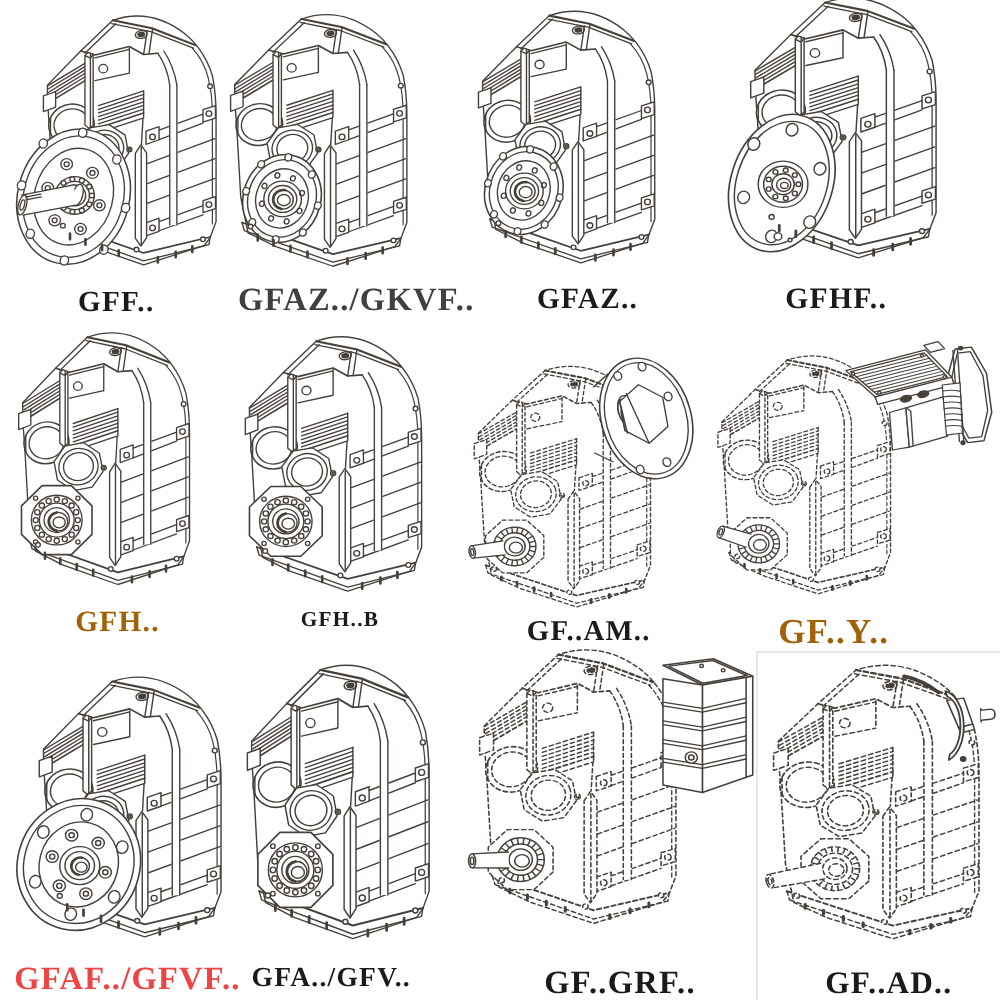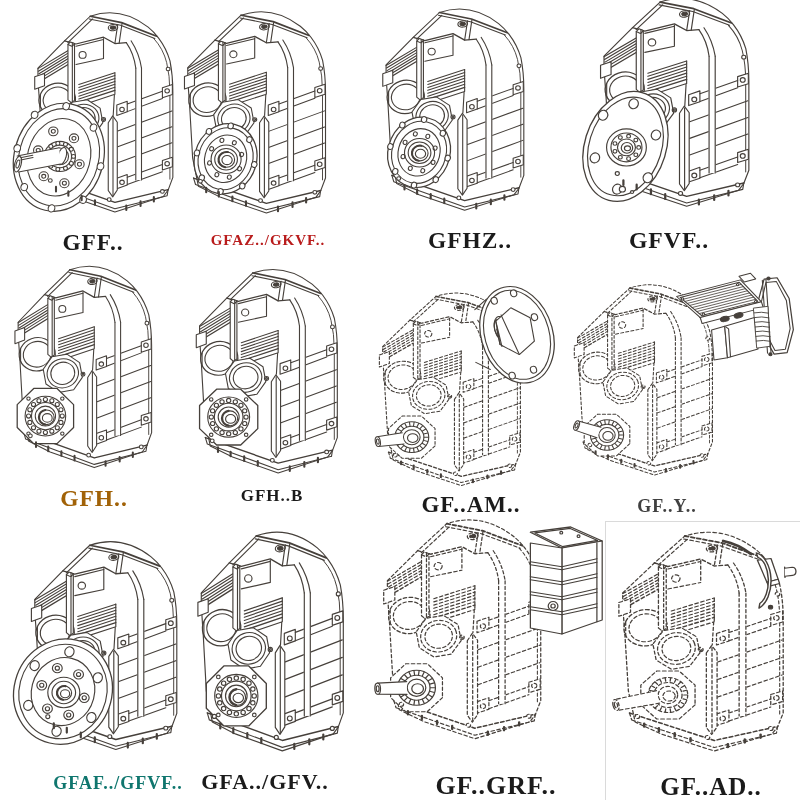--- a/index.html
+++ b/index.html
@@ -197,21 +197,21 @@
             <circle cx="51" cy="162" r="8.3"></circle>
             <path d="M 49.6,170.2 A 8.3 8.3 0 0 1 52.4,153.8" stroke-width="2.2"></path>
             <ellipse cx="51.5" cy="162.5" rx="5.3" ry="4.9"></ellipse>
             <path d="M 30,192.5 l 0,5 M 43,197.2 l 0,5 M 57,202.2 l 0,5 M 71,207.2 l 0,5 M 104,213 l 0,5 M 119,208.4 l 0,5 M 133,203.6 l 0,5" stroke-width="2.2"></path>
             <circle cx="86" cy="206.5" r="2" fill="#ffffff"></circle>
             <circle cx="142" cy="197.5" r="2" fill="#ffffff"></circle>
             <circle cx="24" cy="185.5" r="2" fill="#ffffff"></circle>
           </g>
         </g>
       </svg>
-    <figcaption class="label" id="lb-1" style="left: 268px; top: 240px; font-size: 15px; color: #b91c1c;">GFAZ../GKVF..</figcaption>
+    <figcaption class="label" id="lb-1" style="left: 285px; top: 240px; font-size: 26px; color: #404040;">GFAZ../GKVF..</figcaption>
   </figure>
   <figure class="cell">
     <svg class="cell-svg" id="gb-2" width="280" height="280" viewBox="0 0 280 280" style="left: 0px; top: 0px;">
         <g transform="translate(375.4,7.9) scale(0.97,0.92)">
           <g fill="none" stroke="#46403b" stroke-width="1.15" stroke-linejoin="round" stroke-linecap="round">
             <path d="M 11,62 L 39,32 L 66,5 Q 98,-6.5 127,17 Q 133,22 138,29 Q 146,40 150,54 Q 153,70 153,88 L 153,182 L 148,196 L 143,203 L 92,220 L 45,203 L 22,191 L 16,160 L 13,105 L 11,75 Z" fill="#ffffff"></path>
             <path d="M 66,5 L 99,12 L 136,27" stroke-width="1.8"></path>
             <path d="M 65,8 L 98,15 L 134,29.5"></path>
             <ellipse cx="90" cy="17.5" rx="5" ry="3.4" transform="rotate(-8 90 17.5)" fill="#ffffff"></ellipse>
             <ellipse cx="90" cy="17.5" rx="2.8" ry="1.8" transform="rotate(-8 90 17.5)" fill="#46403b"></ellipse>
@@ -282,21 +282,21 @@
             <circle cx="46" cy="158" r="8.3"></circle>
             <path d="M 44.6,166.2 A 8.3 8.3 0 0 1 47.4,149.8" stroke-width="2.2"></path>
             <ellipse cx="46.5" cy="158.5" rx="5.3" ry="4.9"></ellipse>
             <path d="M 30,192.5 l 0,5 M 43,197.2 l 0,5 M 57,202.2 l 0,5 M 71,207.2 l 0,5 M 104,213 l 0,5 M 119,208.4 l 0,5 M 133,203.6 l 0,5" stroke-width="2.2"></path>
             <circle cx="86" cy="206.5" r="2" fill="#ffffff"></circle>
             <circle cx="142" cy="197.5" r="2" fill="#ffffff"></circle>
             <circle cx="24" cy="185.5" r="2" fill="#ffffff"></circle>
           </g>
         </g>
       </svg>
-    <figcaption class="label" id="lb-2" style="left: 470px; top: 240px; font-size: 23.4px; color: rgb(27, 27, 27);">GFHZ..</figcaption>
+    <figcaption class="label" id="lb-2" style="left: 470px; top: 240px; font-size: 23.4px; color: rgb(27, 27, 27);">GFAZ..</figcaption>
   </figure>
   <figure class="cell">
     <svg class="cell-svg" id="gb-3" width="280" height="280" viewBox="0 0 280 280" style="left: 0px; top: 0px;">
         <g transform="translate(592.8,-2.7) scale(1.02,0.95)">
           <g fill="none" stroke="#46403b" stroke-width="1.15" stroke-linejoin="round" stroke-linecap="round">
             <path d="M 11,62 L 39,32 L 66,5 Q 98,-6.5 127,17 Q 133,22 138,29 Q 146,40 150,54 Q 153,70 153,88 L 153,182 L 148,196 L 143,203 L 92,220 L 45,203 L 22,191 L 16,160 L 13,105 L 11,75 Z" fill="#ffffff"></path>
             <path d="M 66,5 L 99,12 L 136,27" stroke-width="1.8"></path>
             <path d="M 65,8 L 98,15 L 134,29.5"></path>
             <ellipse cx="90" cy="17.5" rx="5" ry="3.4" transform="rotate(-8 90 17.5)" fill="#ffffff"></ellipse>
             <ellipse cx="90" cy="17.5" rx="2.8" ry="1.8" transform="rotate(-8 90 17.5)" fill="#46403b"></ellipse>
@@ -367,21 +367,21 @@
             <ellipse cx="34" cy="159" rx="3" ry="2.6"></ellipse>
             <circle cx="29" cy="202" r="3" fill="#ffffff"></circle>
             <circle cx="38.5" cy="205" r="1.5" fill="#ffffff"></circle>
             <path d="M 30,192.5 l 0,5 M 43,197.2 l 0,5 M 57,202.2 l 0,5 M 71,207.2 l 0,5 M 104,213 l 0,5 M 119,208.4 l 0,5 M 133,203.6 l 0,5" stroke-width="2.2"></path>
             <circle cx="86" cy="206.5" r="2" fill="#ffffff"></circle>
             <circle cx="142" cy="197.5" r="2" fill="#ffffff"></circle>
             <circle cx="24" cy="185.5" r="2" fill="#ffffff"></circle>
           </g>
         </g>
       </svg>
-    <figcaption class="label" id="lb-3" style="left: 669px; top: 240px; font-size: 23.7px; color: rgb(27, 27, 27);">GFVF..</figcaption>
+    <figcaption class="label" id="lb-3" style="left: 669px; top: 240px; font-size: 23.7px; color: rgb(27, 27, 27);">GFHF..</figcaption>
   </figure>
   <figure class="cell">
     <svg class="cell-svg" id="gb-4" width="280" height="280" viewBox="0 0 280 280" style="left: 0px; top: 0px;">
         <g transform="translate(7.8,265.2) scale(0.94,0.92)">
           <g fill="none" stroke="#46403b" stroke-width="1.15" stroke-linejoin="round" stroke-linecap="round">
             <path d="M 11,62 L 39,32 L 66,5 Q 98,-6.5 127,17 Q 133,22 138,29 Q 146,40 150,54 Q 153,70 153,88 L 153,182 L 148,196 L 143,203 L 92,220 L 45,203 L 22,191 L 16,160 L 13,105 L 11,75 Z" fill="#ffffff"></path>
             <path d="M 66,5 L 99,12 L 136,27" stroke-width="1.8"></path>
             <path d="M 65,8 L 98,15 L 134,29.5"></path>
             <ellipse cx="90" cy="17.5" rx="5" ry="3.4" transform="rotate(-8 90 17.5)" fill="#ffffff"></ellipse>
             <ellipse cx="90" cy="17.5" rx="2.8" ry="1.8" transform="rotate(-8 90 17.5)" fill="#46403b"></ellipse>
@@ -741,21 +741,21 @@
             <path d="M 197,33.5 q 7.5,-1.6 15,0.3" stroke-width="1"></path>
             <path d="M 197.35,38.9 q 7.5,-1.6 15,0.3" stroke-width="1"></path>
             <path d="M 197.7,44.3 q 7.5,-1.6 15,0.3" stroke-width="1"></path>
             <path d="M 198.05,49.7 q 7.5,-1.6 15,0.3" stroke-width="1"></path>
             <path d="M 198.4,55.1 q 7.5,-1.6 15,0.3" stroke-width="1"></path>
             <path d="M 198.75,60.5 q 7.5,-1.6 15,0.3" stroke-width="1"></path>
             <path d="M 199.1,65.9 q 7.5,-1.6 15,0.3" stroke-width="1"></path>
           </g>
         </g>
       </svg>
-    <figcaption class="label" id="lb-7" style="left: 667px; top: 506px; font-size: 18px; color: #404040;">GF..Y..</figcaption>
+    <figcaption class="label" id="lb-7" style="left: 667px; top: 506px; font-size: 28px; color: #a16207;">GF..Y..</figcaption>
   </figure>
   <figure class="cell">
     <svg class="cell-svg" id="gb-8" width="280" height="280" viewBox="0 0 280 280" style="left: 0px; top: 0px;">
         <g transform="translate(23.8,540.5) scale(1,0.95)">
           <g fill="none" stroke="#46403b" stroke-width="1.15" stroke-linejoin="round" stroke-linecap="round">
             <path d="M 11,62 L 39,32 L 66,5 Q 98,-6.5 127,17 Q 133,22 138,29 Q 146,40 150,54 Q 153,70 153,88 L 153,182 L 148,196 L 143,203 L 92,220 L 45,203 L 22,191 L 16,160 L 13,105 L 11,75 Z" fill="#ffffff"></path>
             <path d="M 66,5 L 99,12 L 136,27" stroke-width="1.8"></path>
             <path d="M 65,8 L 98,15 L 134,29.5"></path>
             <ellipse cx="90" cy="17.5" rx="5" ry="3.4" transform="rotate(-8 90 17.5)" fill="#ffffff"></ellipse>
             <ellipse cx="90" cy="17.5" rx="2.8" ry="1.8" transform="rotate(-8 90 17.5)" fill="#46403b"></ellipse>
@@ -828,21 +828,21 @@
             <circle cx="40.5" cy="160.5" r="7.3"></circle>
             <path d="M 39.2,167.7 A 7.3 7.3 0 0 1 41.8,153.3" stroke-width="2.2"></path>
             <ellipse cx="41.3" cy="161.3" rx="4.6" ry="4.2"></ellipse>
             <path d="M 30,192.5 l 0,5 M 43,197.2 l 0,5 M 57,202.2 l 0,5 M 71,207.2 l 0,5 M 104,213 l 0,5 M 119,208.4 l 0,5 M 133,203.6 l 0,5" stroke-width="2.2"></path>
             <circle cx="86" cy="206.5" r="2" fill="#ffffff"></circle>
             <circle cx="142" cy="197.5" r="2" fill="#ffffff"></circle>
             <circle cx="24" cy="185.5" r="2" fill="#ffffff"></circle>
           </g>
         </g>
       </svg>
-    <figcaption class="label" id="lb-8" style="left: 118px; top: 783px; font-size: 18px; color: #0f766e;">GFAF../GFVF..</figcaption>
+    <figcaption class="label" id="lb-8" style="left: 102px; top: 783px; font-size: 26px; color: #ef4444;">GFAF../GFVF..</figcaption>
   </figure>
   <figure class="cell">
     <svg class="cell-svg" id="gb-9" width="280" height="280" viewBox="0 0 280 280" style="left: 0px; top: 0px;">
         <g transform="translate(190.3,530.9) scale(1,1)">
           <g fill="none" stroke="#46403b" stroke-width="1.15" stroke-linejoin="round" stroke-linecap="round">
             <path d="M 11,62 L 39,32 L 66,5 Q 98,-6.5 127,17 Q 133,22 138,29 Q 146,40 150,54 Q 153,70 153,88 L 153,182 L 148,196 L 143,203 L 92,220 L 45,203 L 22,191 L 16,160 L 13,105 L 11,75 Z" fill="#ffffff"></path>
             <path d="M 66,5 L 99,12 L 136,27" stroke-width="1.8"></path>
             <path d="M 65,8 L 98,15 L 134,29.5"></path>
             <ellipse cx="90" cy="17.5" rx="5" ry="3.4" transform="rotate(-8 90 17.5)" fill="#ffffff"></ellipse>
             <ellipse cx="90" cy="17.5" rx="2.8" ry="1.8" transform="rotate(-8 90 17.5)" fill="#46403b"></ellipse>

